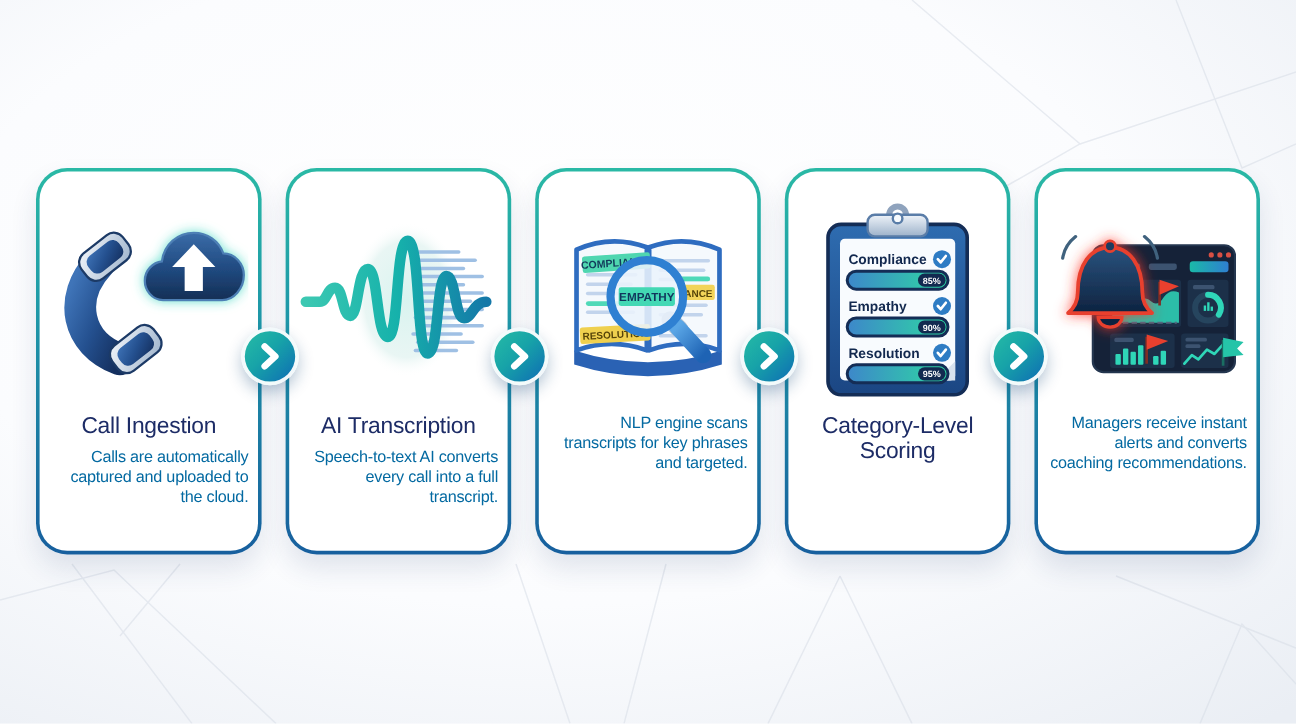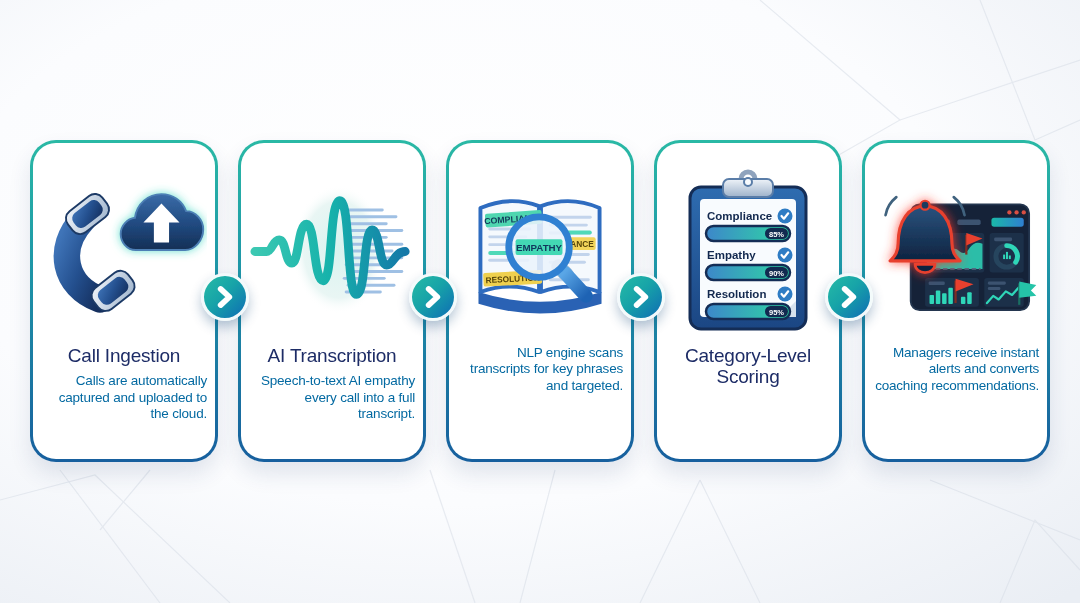--- a/index.html
+++ b/index.html
@@ -157,21 +157,21 @@
               <rect x="102" y="89" width="56" height="3" rx="1.5"></rect>
             <rect x="96" y="96" width="44" height="3" rx="1.5"></rect>
               <rect x="100" y="103" width="50" height="3" rx="1.5"></rect>
             <rect x="98" y="110" width="38" height="3" rx="1.5"></rect>
           </g>
 
           <path d="M6,70 L18,70 C24,70 24,58 31,58 C38,58 37,82 44,82 C51,82 50,42 59,42 C68,42 66,100 76,100 C86,100 82,18 93,18 C104,18 100,114 110,114 C120,114 117,48 126,48 C134,48 133,84 141,84 C148,84 149,70 160,70" fill="none" stroke="url(#waveGrad)" stroke-width="9" stroke-linecap="round" stroke-linejoin="round"></path>
         </svg>
       </div>
       <div class="card-title">AI Transcription</div>
-      <div class="card-desc">Speech-to-text AI empathy every call into a full transcript.</div>
+      <div class="card-desc">Speech-to-text AI converts every call into a full transcript.</div>
     </div>
   </div>
 
   <div class="card">
     <div class="card-inner">
       <div class="icon-zone">
         <svg width="168" height="152" viewBox="0 0 170 152">
           <defs>
             <linearGradient id="lensHandle" x1="0" y1="0" x2="1" y2="1">
               <stop offset="0" stop-color="#5aa6e6"></stop>

